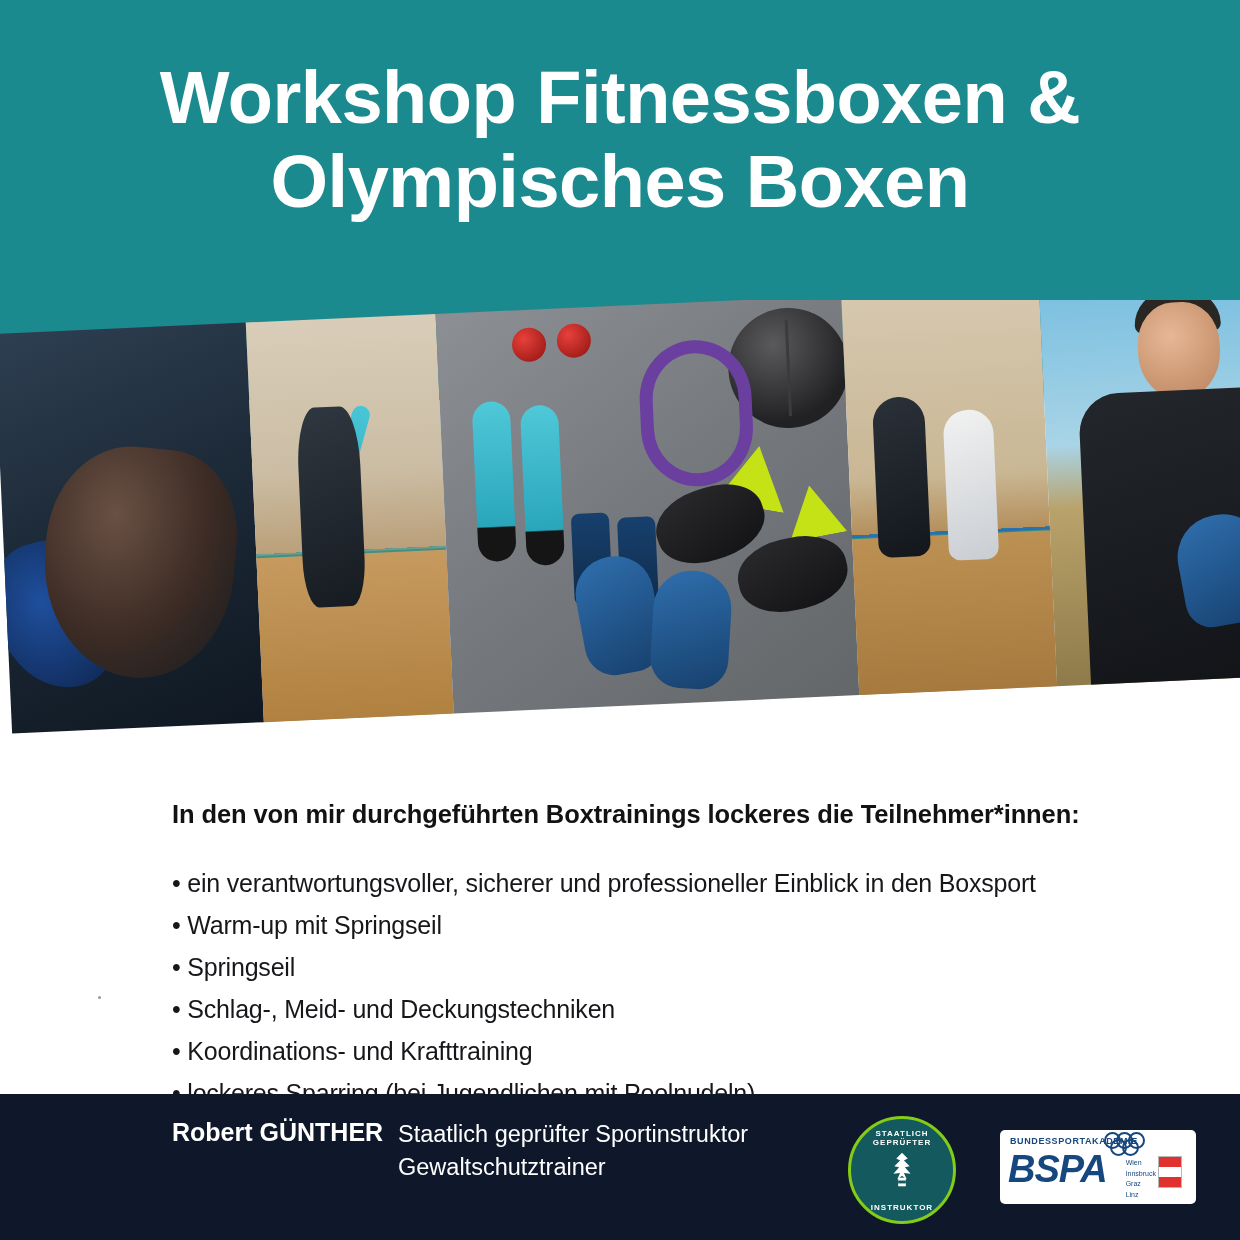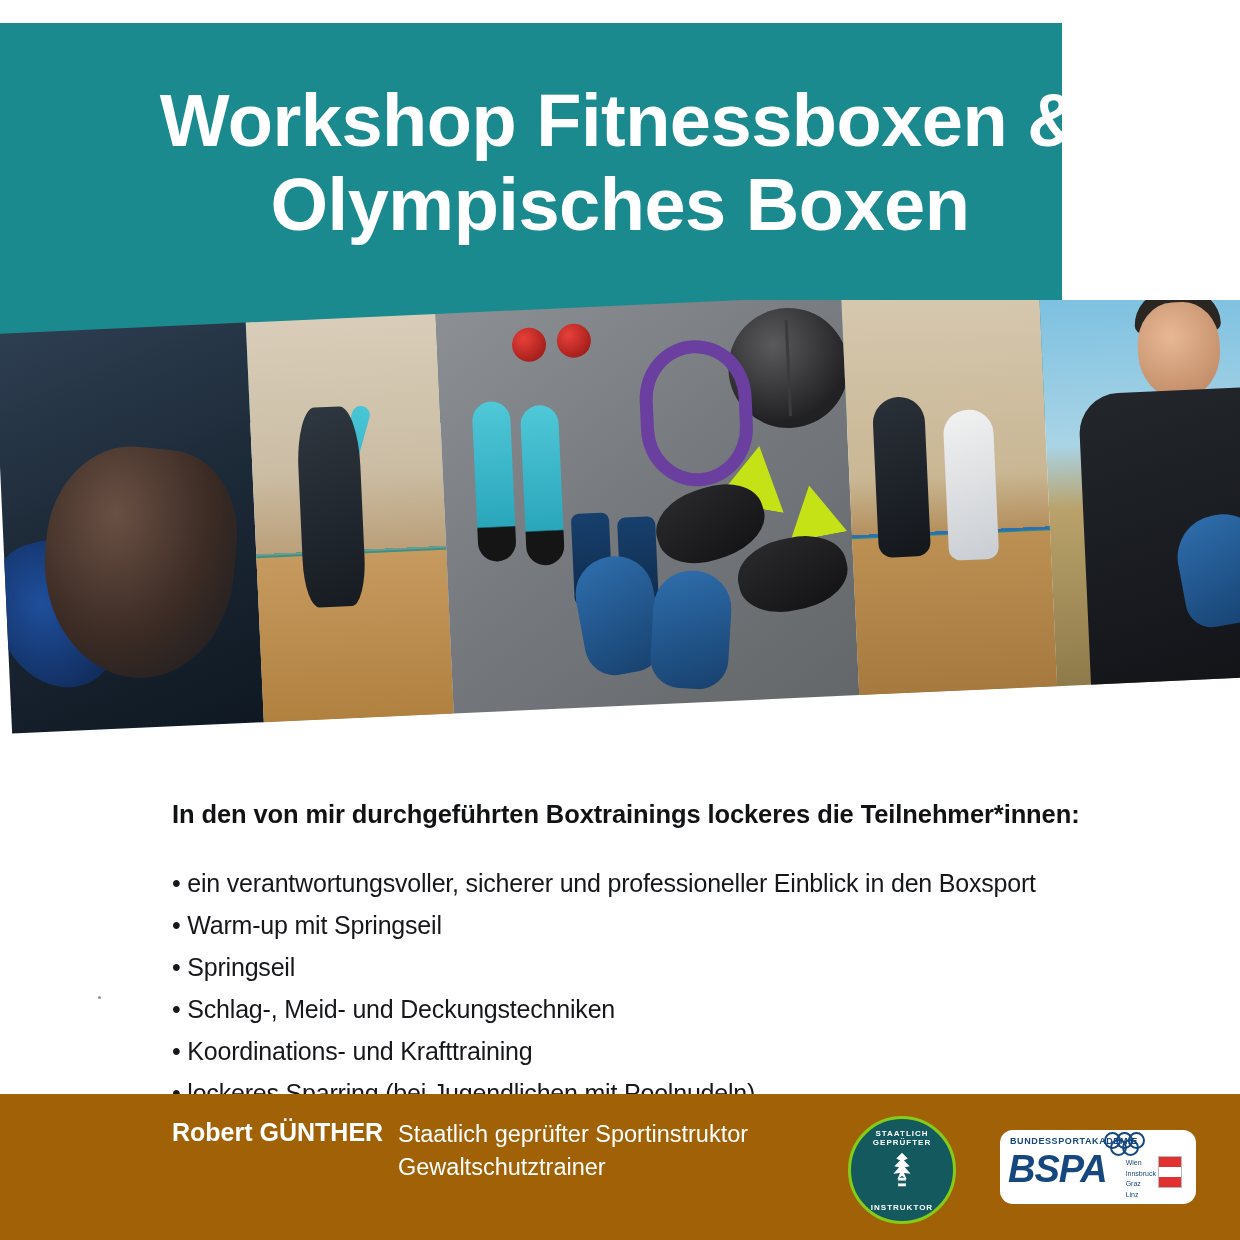--- a/index.html
+++ b/index.html
@@ -12,25 +12,24 @@
     background: #ffffff;
     font-family: "Liberation Sans", sans-serif;
     overflow: hidden;
     position: relative;
   }
 
   
   .header {
     position: absolute;
     left: 0; top: 0;
-    width: 1062px;
+    width: 1240px;
     height: 400px;
     background: #1b8a8f;
     overflow: hidden;
-    margin-top: 23px;
   }
   .header-clip {
     position: absolute;
     left: 0; top: 0;
     width: 1240px;
     height: 400px;
     background: #1b8a8f;
     clip-path: polygon(0 0, 1240px 0, 1240px 300px, 0 392px);
   }
   .title-wrap {
@@ -196,21 +195,21 @@
     background: #999;
     border-radius: 50%;
   }
 
   
   .footer {
     position: absolute;
     left: 0; bottom: 0;
     width: 1240px;
     height: 146px;
-    background: #a16207;
+    background: #0f172a;
     text-decoration: underline;
   }
   .footer-inner {
     position: relative;
     width: 1240px;
     height: 146px;
   }
   .trainer-name {
     position: absolute;
     left: 172px; top: 24px;
@@ -254,21 +253,21 @@
     left: 50%; top: 50%;
     transform: translate(-50%,-50%);
     width: 46px; height: 46px;
   }
 
   .badge-bspa {
     position: absolute;
     left: 1000px; top: 36px;
     width: 196px; height: 74px;
     background: #ffffff;
-    border-radius: 13px;
+    border-radius: 5px;
     overflow: hidden;
   }
   .bspa-top {
     position: absolute; left: 10px; top: 6px;
     font-size: 9px; font-weight: bold; color: #16477e;
     letter-spacing: 0.6px;
   }
   .bspa-main {
     position: absolute; left: 8px; top: 18px;
     font-size: 38px; font-weight: bold; font-style: italic;

